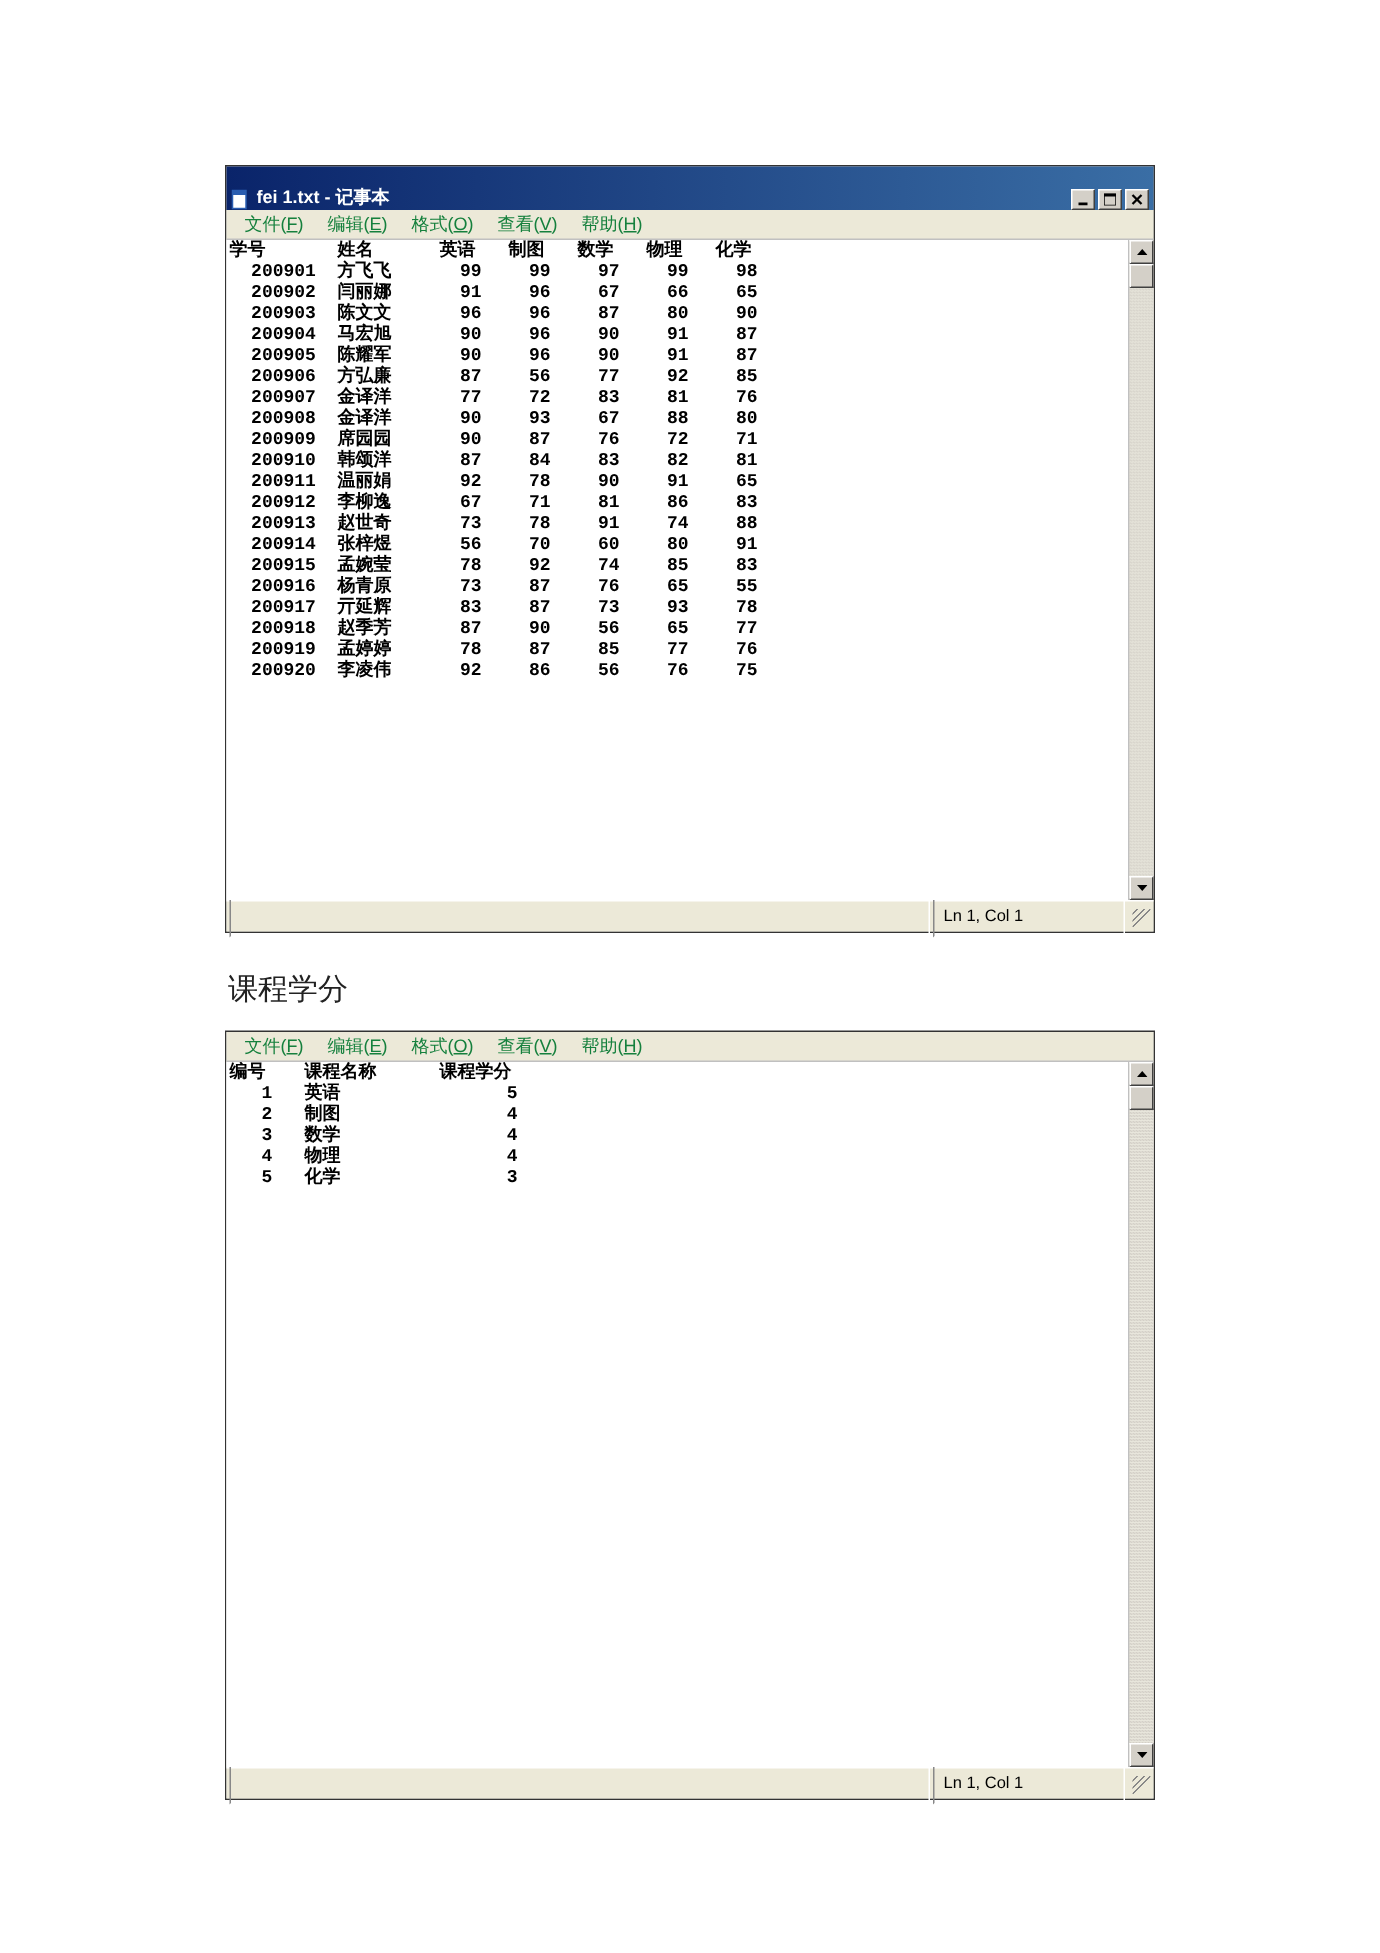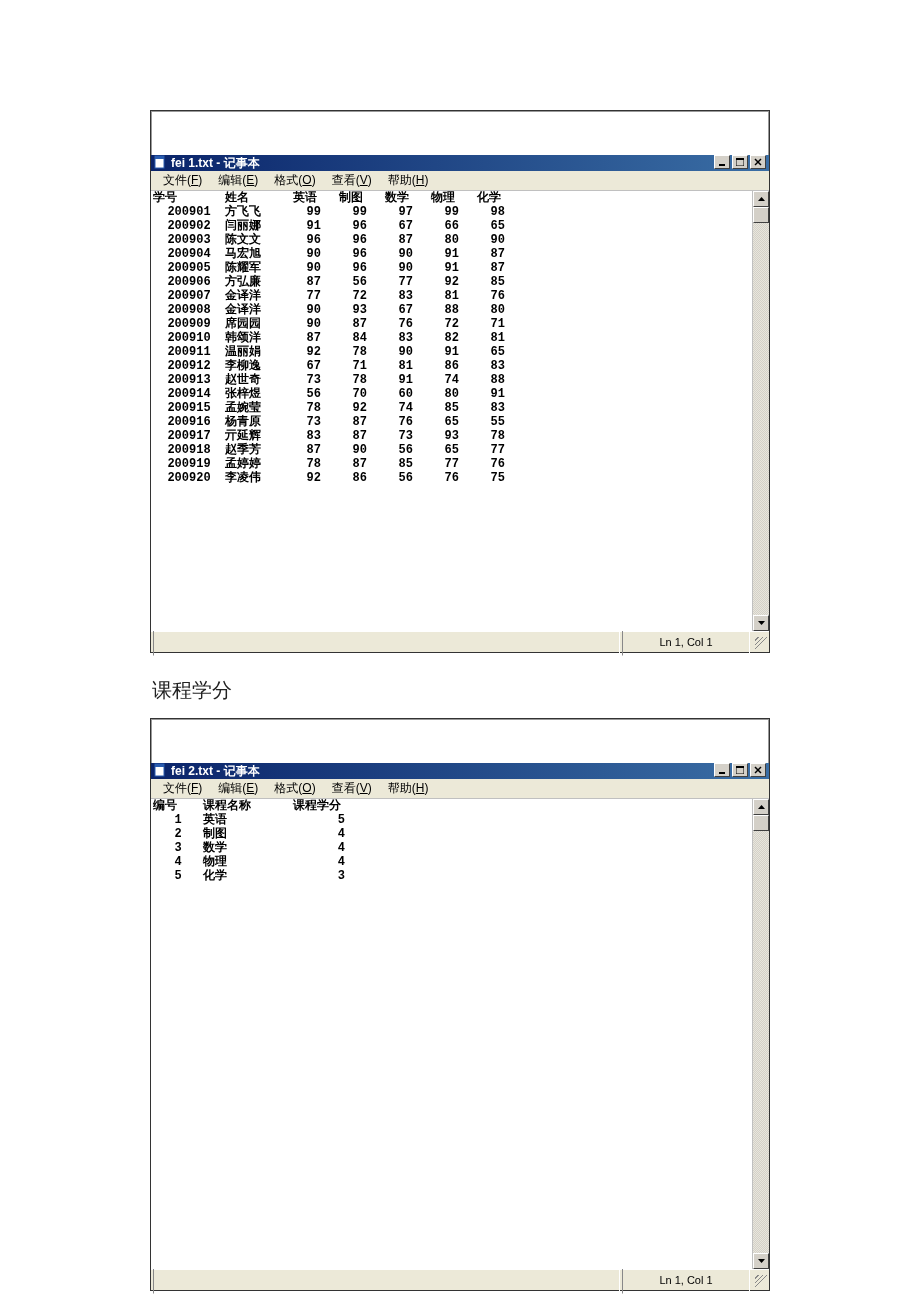--- a/index.html
+++ b/index.html
@@ -32,27 +32,26 @@
   
   .window {
     position: relative;
     border: 1px solid #333;
     background: #fff;
     box-shadow: 0 0 0 1px #999 inset;
   }
   .titlebar {
     background: linear-gradient(to right, #0a246a, #3a6ea5);
     color: #fff;
-    height: 16px;
-    display: flex;
-    align-items: flex-start;
+    height: 29px;
+    display: flex;
+    align-items: flex-end;
     font-size: 12px;
     padding: 0 2px;
     font-weight: bold;
-    margin-top: 44px;
   }
   .titlebar .icon {
     width: 14px;
     height: 14px;
     margin-right: 4px;
     display: inline-flex;
     align-items: center;
     justify-content: center;
   }
   .titlebar .title-text {
@@ -84,21 +83,21 @@
   .win-btn svg { display:block; }
 
   .menubar {
     background: #ece9d8;
     border-bottom: 1px solid #c0c0c0;
     height: 19px;
     display: flex;
     align-items: center;
     font-size: 12px;
     padding: 0 4px;
-    color: #000000;
+    color: #15803d;
   }
   .menu-item {
     padding: 1px 8px;
     white-space: nowrap;
   }
   .menu-item .mnemonic { text-decoration: underline; }
 
   .client {
     position: relative;
     display: flex;
@@ -159,21 +158,20 @@
     border-left: 1px solid #888;
     border-top: 1px solid #888;
     border-right: 1px solid #fff;
     border-bottom: 1px solid #fff;
     height: 28px;
     display:flex;
     align-items:center;
     padding: 0 6px;
     box-sizing: border-box;
     margin-left: 2px;
-    justify-content: center;
   }
   .status-pane.flex { flex: 1; }
   .status-pane.info { width: 128px; }
   .status-grip {
     width: 16px; height: 16px;
     margin-left: 2px;
     margin-right: 1px;
     position: relative;
   }
   .status-grip::before {
@@ -251,48 +249,20 @@
       <div class="status-pane info">
           <span>Ln 1, Col 1</span>
         </div>
       <div class="status-grip"></div>
     </div>
   </div>
 
   <div class="caption">课程学分</div>
 
   <div class="window" style="position:relative;">
-    <div class="titlebar">
-      <span class="icon">
-        <svg width="14" height="14" viewBox="0 0 14 14">
-            <rect x="2" y="1" width="9" height="12" fill="#fff" stroke="#2a5db0"></rect>
-            <rect x="2" y="1" width="9" height="3" fill="#2a5db0"></rect>
-          </svg>
-      </span>
-      <span class="title-text">fei 2.txt - 记事本</span>
-      <div class="win-controls">
-        <div class="win-btn">
-            <svg width="8" height="8">
-              <rect x="1" y="6" width="6" height="2" fill="#000"></rect>
-            </svg>
-          </div>
-        <div class="win-btn">
-            <svg width="8" height="8">
-              <rect x="0" y="0" width="8" height="8" fill="none" stroke="#000" stroke-width="1"></rect>
-              <rect x="0" y="0" width="8" height="2" fill="#000"></rect>
-            </svg>
-          </div>
-        <div class="win-btn">
-            <svg width="8" height="8">
-              <line x1="1" y1="1" x2="7" y2="7" stroke="#000" stroke-width="1.5"></line>
-              <line x1="7" y1="1" x2="1" y2="7" stroke="#000" stroke-width="1.5"></line>
-            </svg>
-          </div>
-      </div>
-    </div>
     <div class="menubar" id="menu2">
         <div class="menu-item">文件(<span class="mnemonic">F</span>)</div>
         <div class="menu-item">编辑(<span class="mnemonic">E</span>)</div>
         <div class="menu-item">格式(<span class="mnemonic">O</span>)</div>
         <div class="menu-item">查看(<span class="mnemonic">V</span>)</div>
         <div class="menu-item">帮助(<span class="mnemonic">H</span>)</div>
       </div>
     <div class="client" id="client2" style="height: 470px;">
       <div class="text-area" id="text2"><div class="row"><span style="width: 50px;">编号</span><span style="width: 90px;">课程名称</span><span style="width: 70px;">课程学分</span></div><div class="row"><span style="width: 50px; text-align: center;">1</span><span style="width: 90px;">英语</span><span class="num" style="width: 70px; padding-right: 18px; box-sizing: border-box;">5</span></div><div class="row"><span style="width: 50px; text-align: center;">2</span><span style="width: 90px;">制图</span><span class="num" style="width: 70px; padding-right: 18px; box-sizing: border-box;">4</span></div><div class="row"><span style="width: 50px; text-align: center;">3</span><span style="width: 90px;">数学</span><span class="num" style="width: 70px; padding-right: 18px; box-sizing: border-box;">4</span></div><div class="row"><span style="width: 50px; text-align: center;">4</span><span style="width: 90px;">物理</span><span class="num" style="width: 70px; padding-right: 18px; box-sizing: border-box;">4</span></div><div class="row"><span style="width: 50px; text-align: center;">5</span><span style="width: 90px;">化学</span><span class="num" style="width: 70px; padding-right: 18px; box-sizing: border-box;">3</span></div></div>
       <div class="scrollbar">

